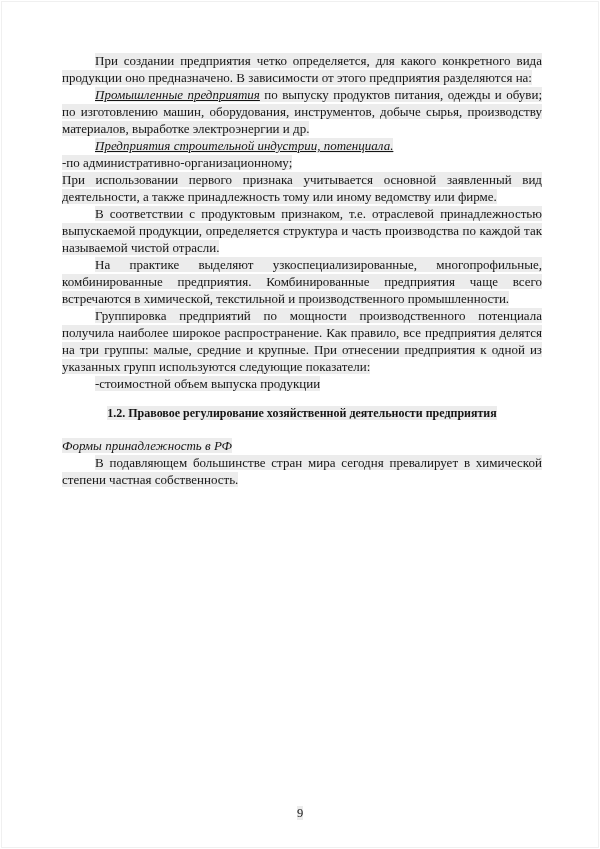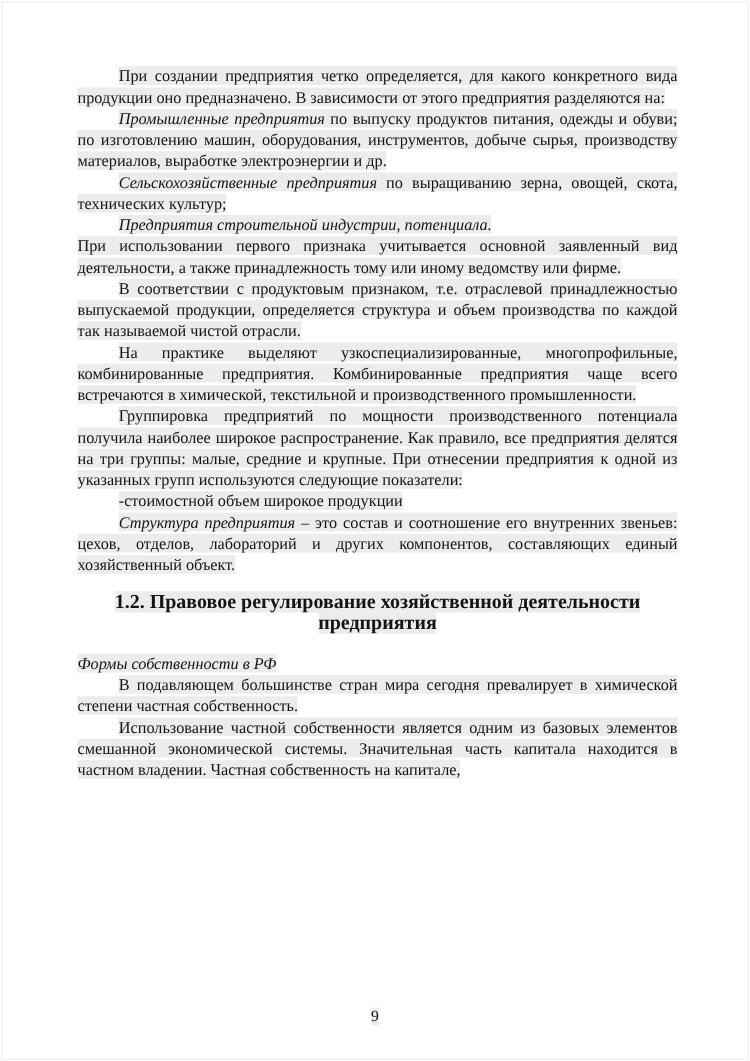--- a/index.html
+++ b/index.html
@@ -23,32 +23,32 @@
     outline: 1px solid #f0f0f0;
     outline-offset: -2px;
   }
   .p {
     margin: 0;
     font-size: 13px;
     line-height: 17px;
     text-align: justify;
   }
   .ind { text-indent: 33px; }
-  .lead { font-style: italic; }
+  .lead { font-style: italic; text-decoration: underline; }
   .italic { font-style: italic; }
   
   .shade {
     background: #ececec;
     -webkit-box-decoration-break: clone;
     box-decoration-break: clone;
   }
   .heading {
     margin: 13px auto 15px auto;
     max-width: 424px;
-    font-size: 16px;
+    font-size: 12px;
     line-height: 17px;
     font-weight: bold;
     text-align: center;
   }
   .sub {
     margin: 0 0 0 0;
     font-style: italic;
     text-align: left;
   }
   .pagenum {
@@ -63,44 +63,42 @@
 </style>
 </head>
 <body>
 
 <div class="page">
 
   <p class="p ind"><span class="shade">При создании предприятия четко определяется, для какого конкретного вида продукции оно предназначено. В зависимости от этого предприятия разделяются на:</span></p>
 
   <p class="p ind"><span class="shade lead">Промышленные предприятия</span><span class="shade"> по выпуску продуктов питания, одежды и обуви; по изготовлению машин, оборудования, инструментов, добыче сырья, производству материалов, выработке электроэнергии и др.</span></p>
 
-  <p class="p ind"><span class="shade lead">Сельскохозяйственные предприятия</span><span class="shade"> по выращиванию зерна, овощей, скота, технических культур;</span></p>
 
   <p class="p ind"><span class="shade lead">Предприятия строительной индустрии, потенциала.</span><span class="shade"></span></p>
 
 
+  <p class="p"><span class="shade">-по административно-организационному;</span></p>
 
 
   <p class="p"><span class="shade">При использовании первого признака учитывается основной заявленный вид деятельности, а также принадлежность тому или иному ведомству или фирме.</span></p>
 
-  <p class="p ind"><span class="shade">В соответствии с продуктовым признаком, т.е. отраслевой принадлежностью выпускаемой продукции, определяется структура и объем производства по каждой так называемой чистой отрасли.</span></p>
+  <p class="p ind"><span class="shade">В соответствии с продуктовым признаком, т.е. отраслевой принадлежностью выпускаемой продукции, определяется структура и часть производства по каждой так называемой чистой отрасли.</span></p>
 
   <p class="p ind"><span class="shade">На практике выделяют узкоспециализированные, многопрофильные, комбинированные предприятия. Комбинированные предприятия чаще всего встречаются в химической, текстильной и производственного промышленности.</span></p>
 
   <p class="p ind"><span class="shade">Группировка предприятий по мощности производственного потенциала получила наиболее широкое распространение. Как правило, все предприятия делятся на три группы: малые, средние и крупные. При отнесении предприятия к одной из указанных групп используются следующие показатели:</span></p>
 
 
-  <p class="p ind"><span class="shade">-стоимостной объем широкое продукции</span></p>
+  <p class="p ind"><span class="shade">-стоимостной объем выпуска продукции</span></p>
 
 
-  <p class="p ind"><span class="shade lead">Структура предприятия</span><span class="shade"> – это состав и соотношение его внутренних звеньев: цехов, отделов, лабораторий и других компонентов, составляющих единый хозяйственный объект.</span></p>
 
   <h2 class="heading"><span class="shade">1.2. Правовое регулирование хозяйственной деятельности предприятия</span></h2>
 
-  <p class="p sub"><span class="shade italic">Формы собственности в РФ</span></p>
+  <p class="p sub"><span class="shade italic">Формы принадлежность в РФ</span></p>
 
   <p class="p ind"><span class="shade">В подавляющем большинстве стран мира сегодня превалирует в химической степени частная собственность.</span></p>
 
-  <p class="p ind"><span class="shade">Использование частной собственности является одним из базовых элементов смешанной экономической системы. Значительная часть капитала находится в частном владении. Частная собственность на капитале,</span></p>
 
   <div class="pagenum"><span class="shade">9</span></div>
 
 </div>
 
 </body></html>

